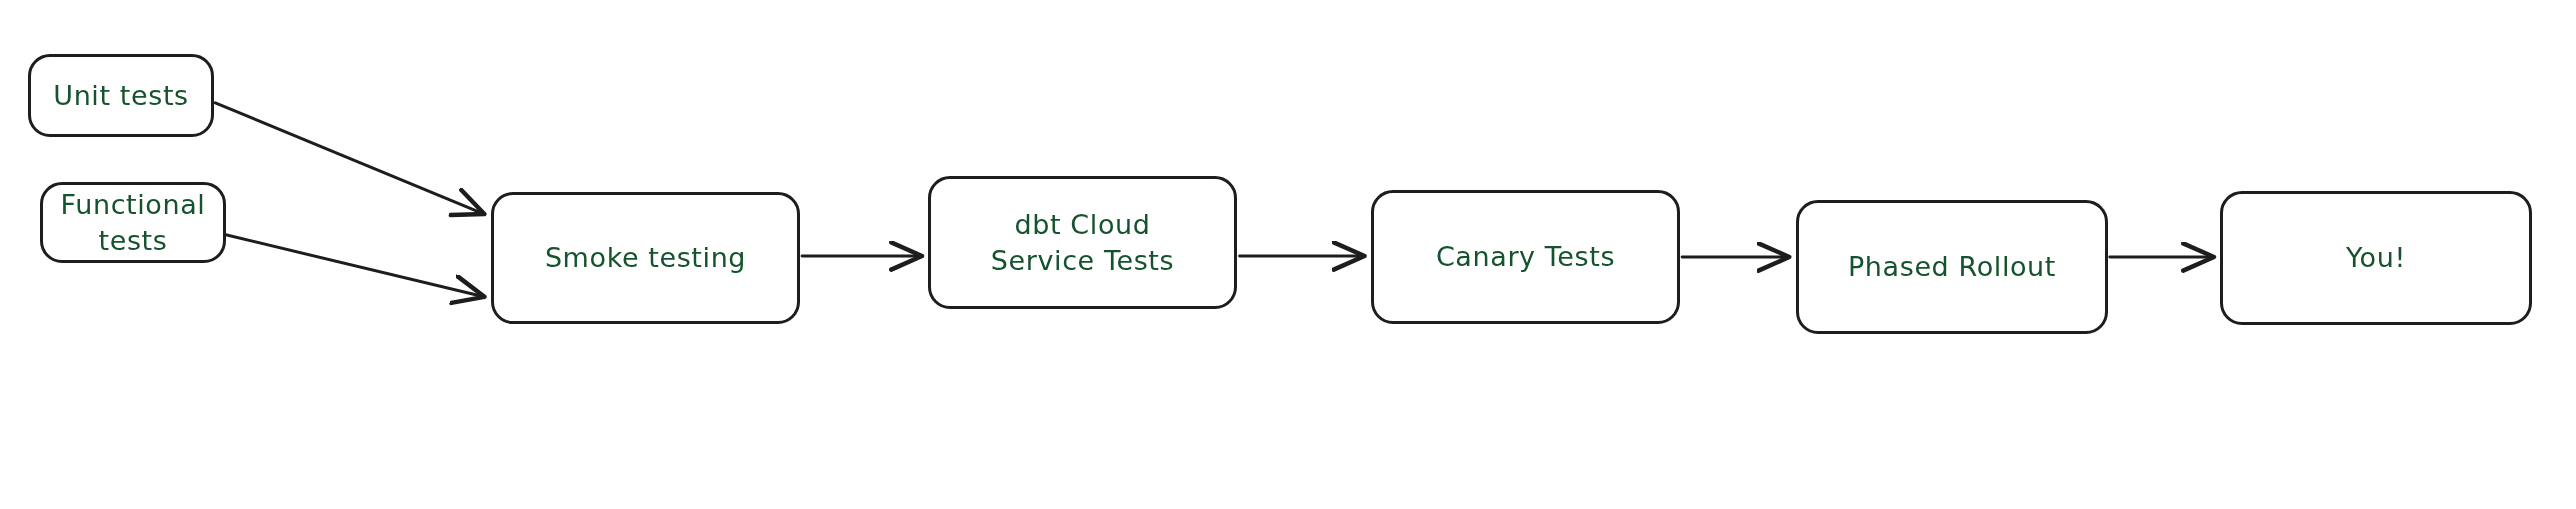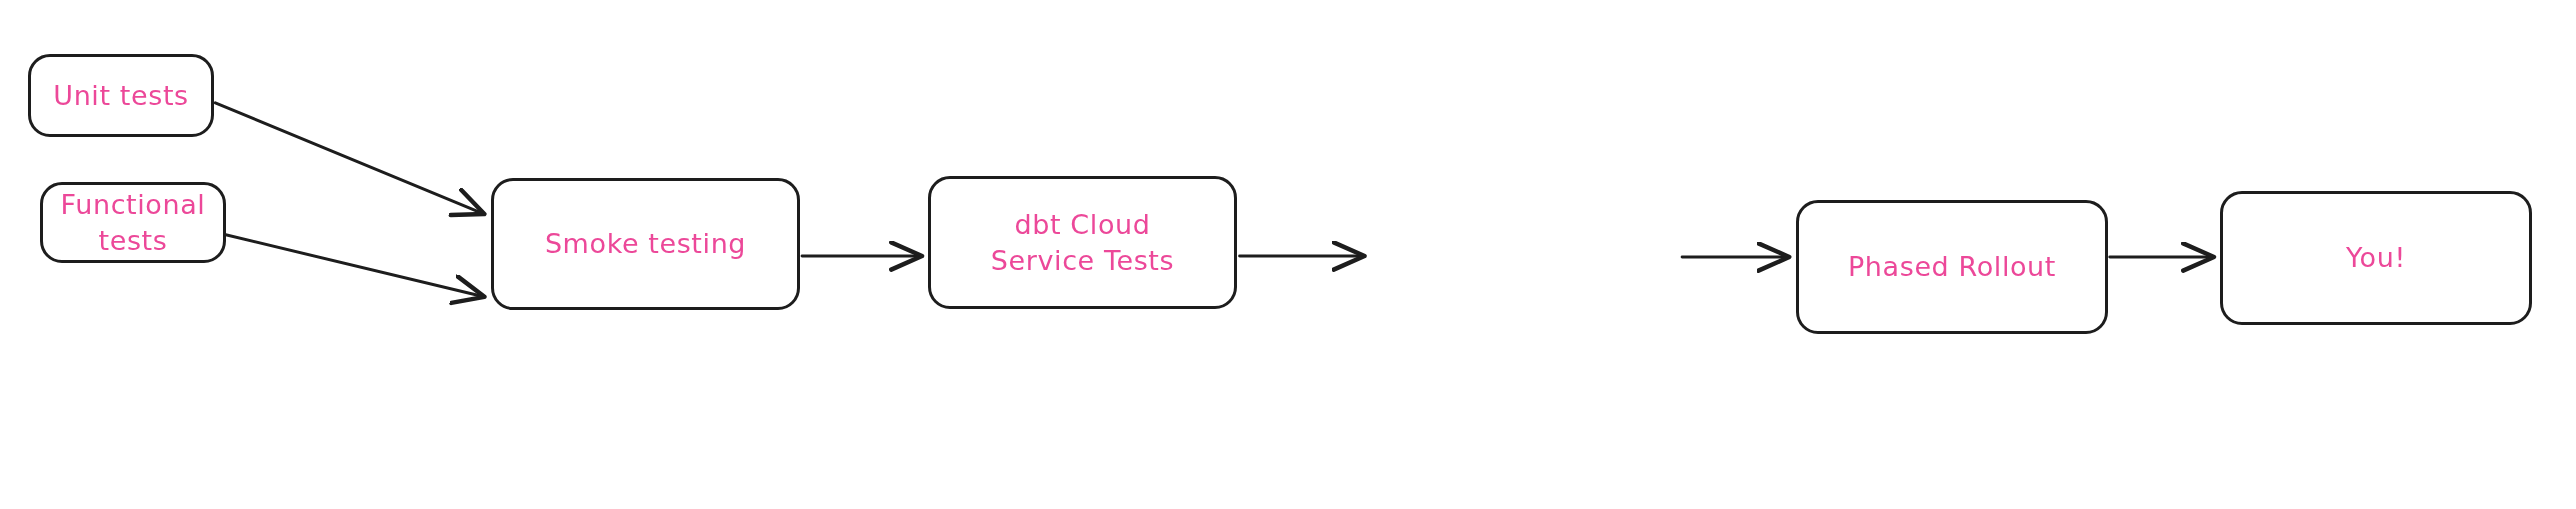--- a/index.html
+++ b/index.html
@@ -35,26 +35,26 @@
     text-align: center;
     color: #1d1d1d;
   }
   .node-label {
     font-family: "DejaVu Sans", sans-serif;
     font-size: 27px;
     font-weight: 400;
     letter-spacing: 0.6px;
     line-height: 1.32;
     white-space: pre-line;
-    color: #ec4899;
+    color: #14532d;
   }
   
   #node-unit-tests        { left: 28px;   top: 54px;  width: 186px; height: 83px;  }
   #node-functional-tests  { left: 40px;   top: 182px; width: 186px; height: 81px;  }
-  #node-smoke-testing     { left: 491px;  top: 178px; width: 309px; height: 132px; align-items: center; }
+  #node-smoke-testing     { left: 491px;  top: 192px; width: 309px; height: 132px; align-items: center; }
   #node-dbt-service-tests { left: 928px;  top: 176px; width: 309px; height: 133px; }
   #node-canary-tests      { left: 1371px; top: 190px; width: 309px; height: 134px; }
   #node-phased-rollout    { left: 1796px; top: 190px; width: 312px; height: 134px; margin-top: 10px; }
   #node-you               { left: 2220px; top: 191px; width: 312px; height: 134px; }
 </style>
 </head>
 <body>
 
 <div id="canvas">
 
@@ -90,20 +90,23 @@
 
   <div class="node" id="node-smoke-testing">
     <span class="node-label">Smoke testing</span>
   </div>
 
   <div class="node" id="node-dbt-service-tests">
     <span class="node-label">dbt Cloud
 Service Tests</span>
   </div>
 
+  <div class="node" id="node-canary-tests">
+    <span class="node-label">Canary Tests</span>
+  </div>
 
   <div class="node" id="node-phased-rollout">
     <span class="node-label">Phased Rollout</span>
   </div>
 
   <div class="node" id="node-you">
     <span class="node-label">You!</span>
   </div>
 
 </div>

